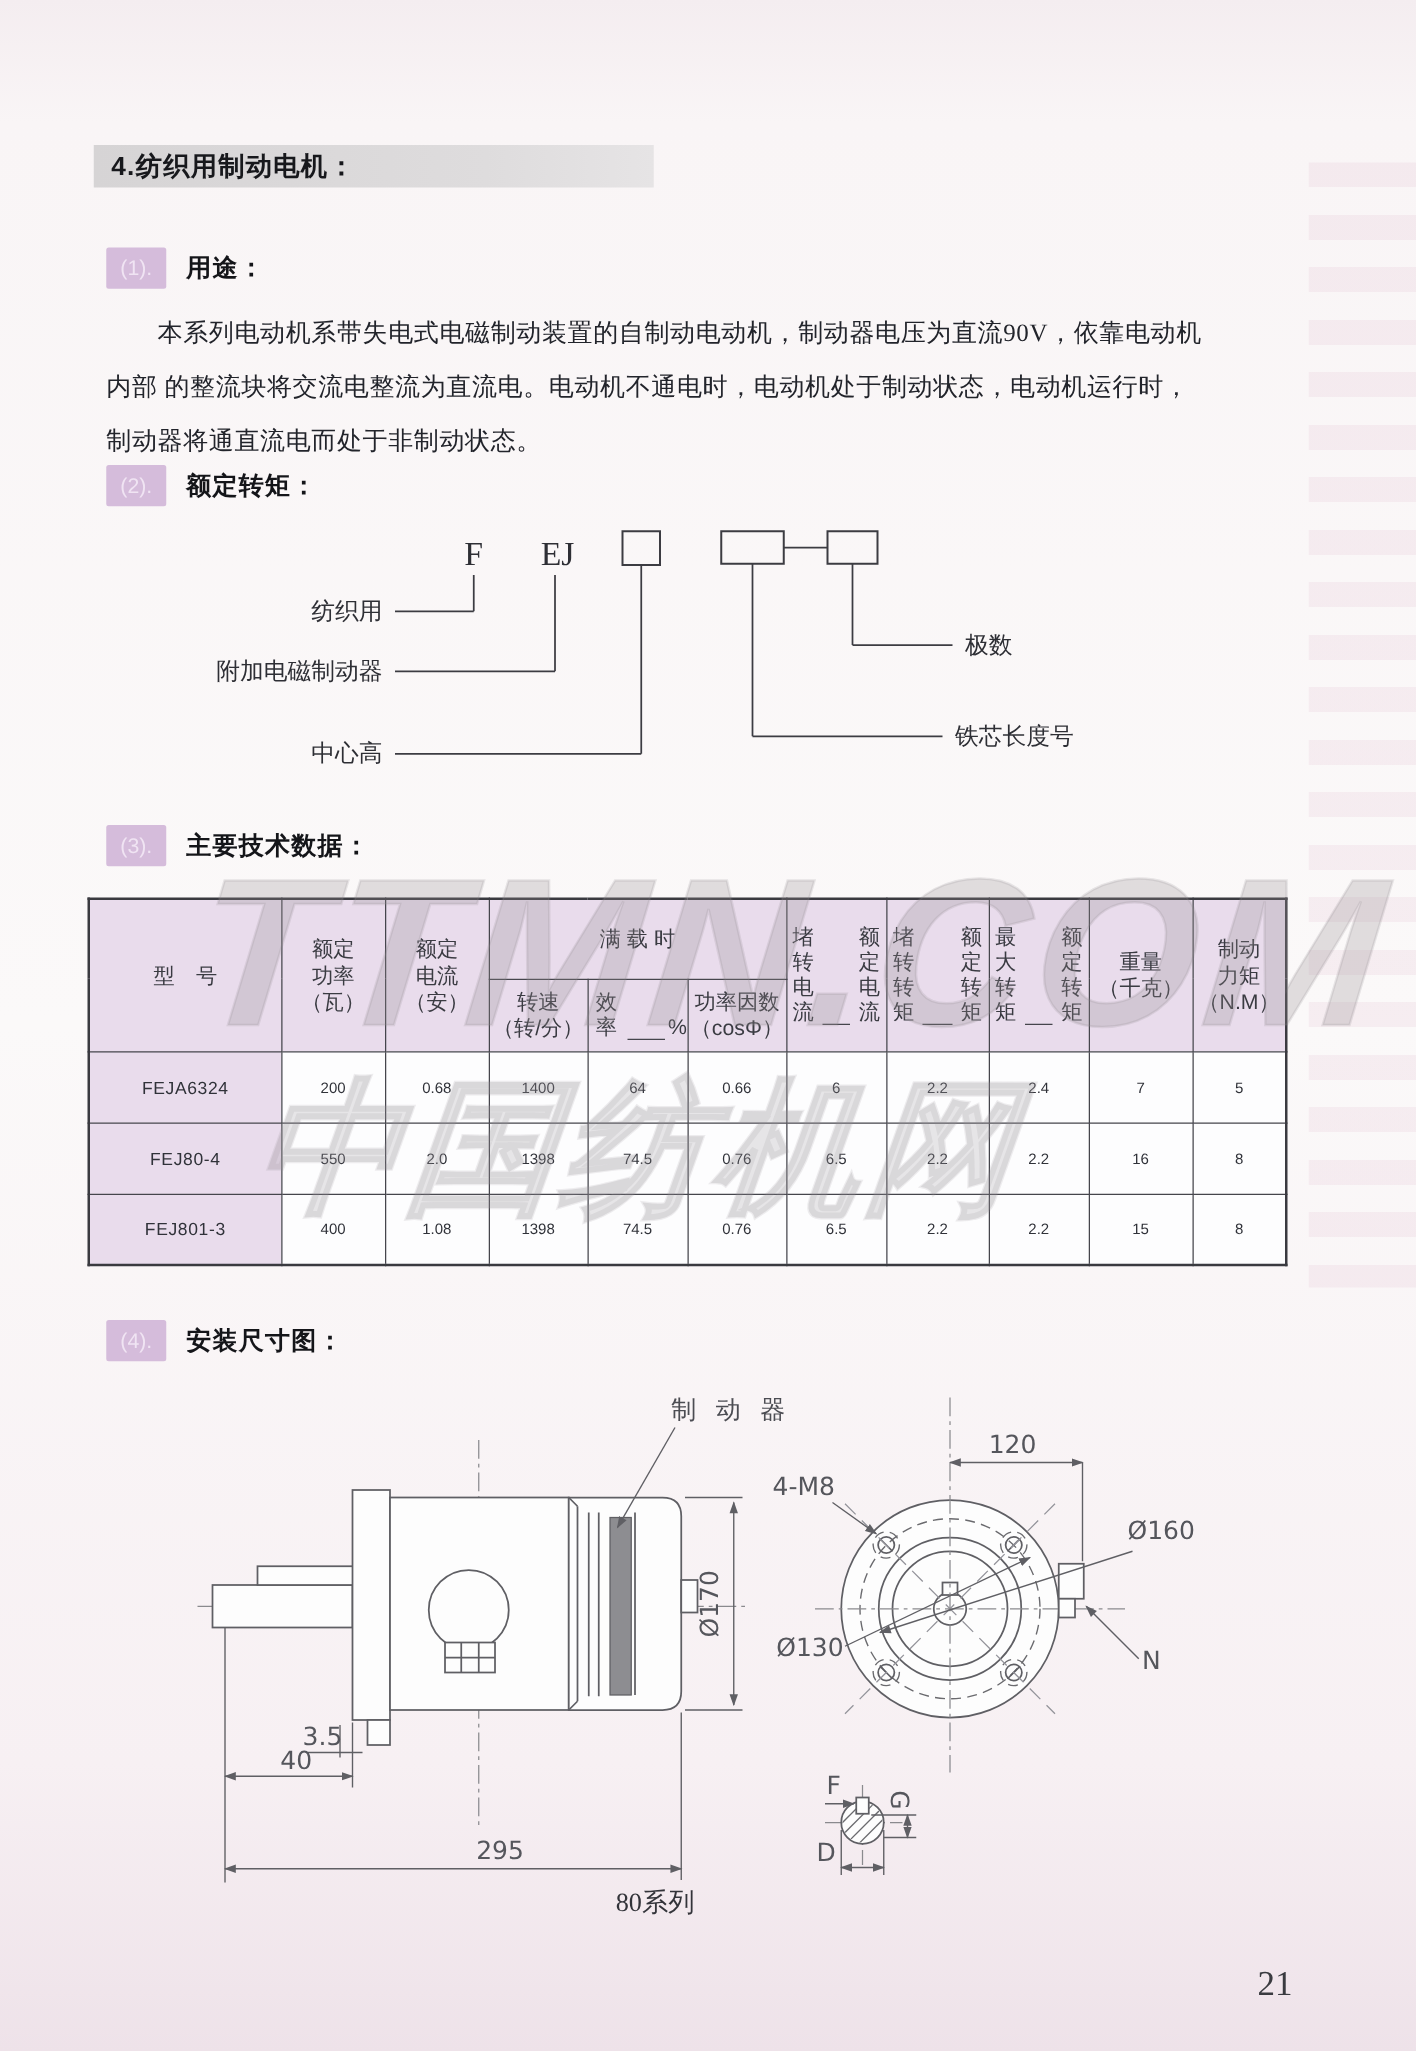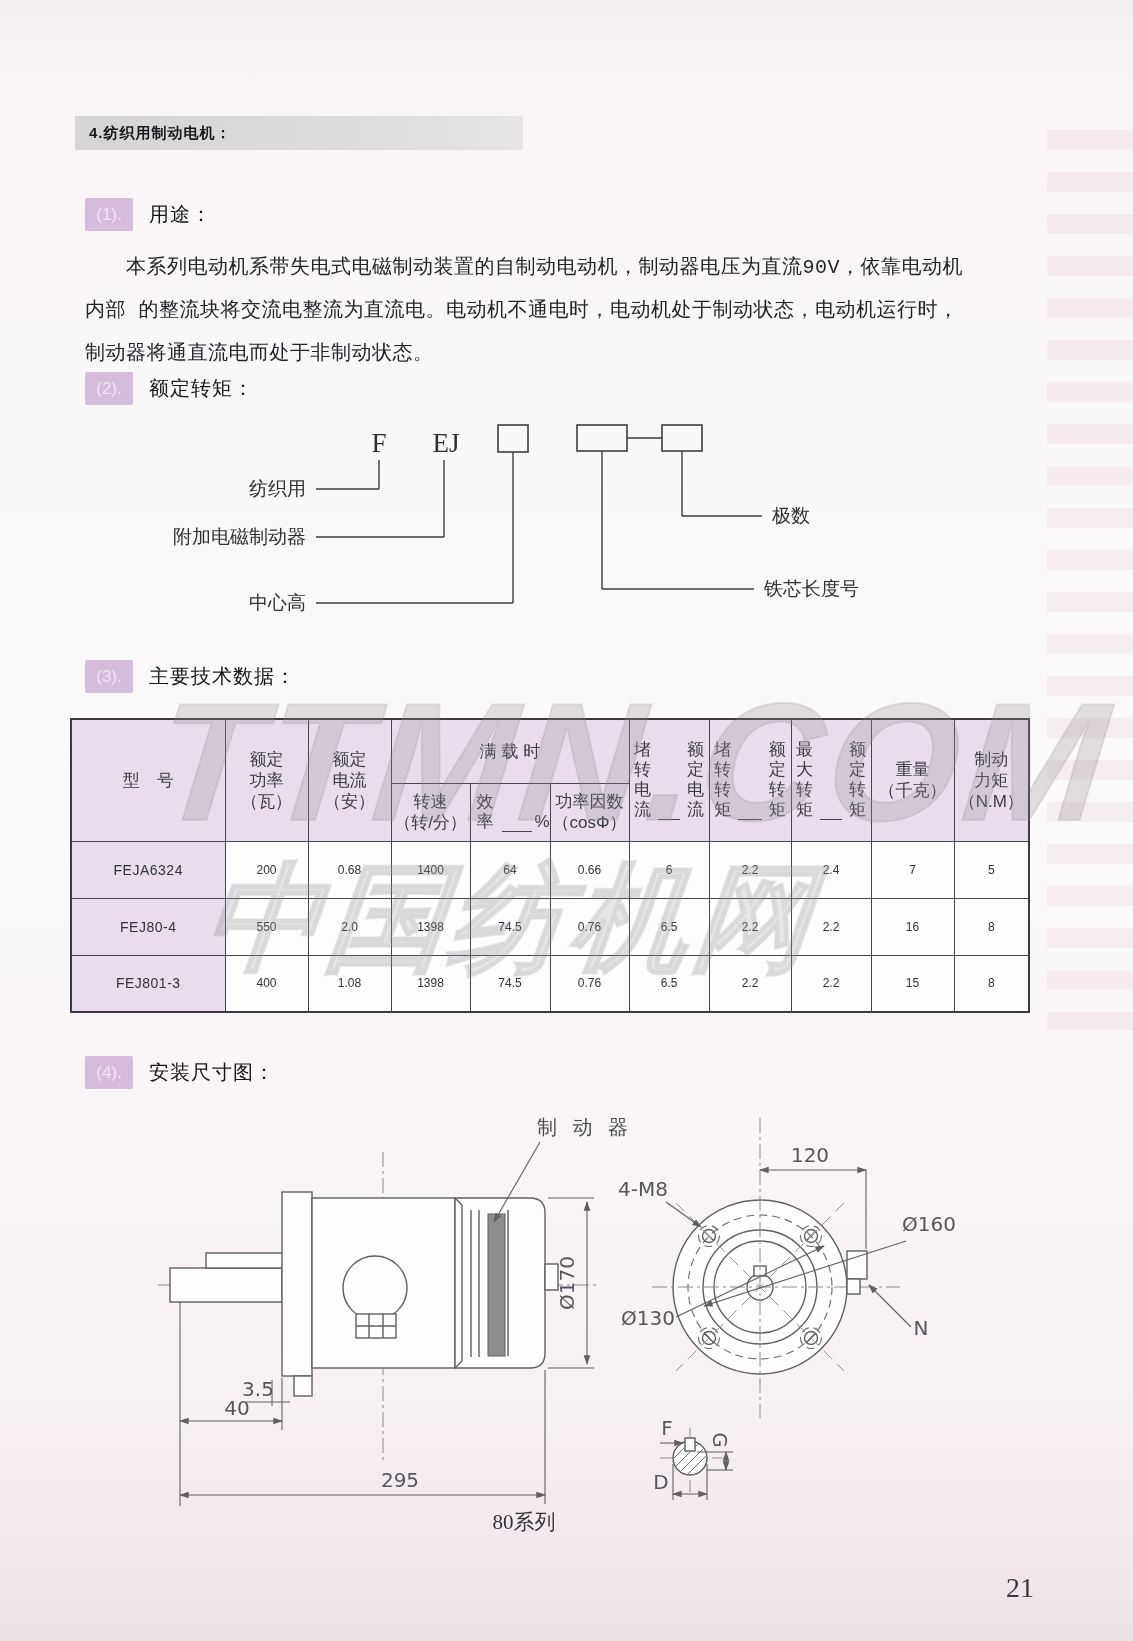--- a/index.html
+++ b/index.html
@@ -3,28 +3,28 @@
 <meta charset="utf-8">
 <style>
   *{box-sizing:border-box}
   body{margin:0;background:#d9d2d6;font-family:"Liberation Sans",sans-serif}
   .page{position:relative;width:1133px;height:1641px;margin:0 auto;overflow:hidden;color:#1d1f24;
         background:linear-gradient(180deg,#f4edf0 0%,#f9f5f6 6%,#fbf9f9 50%,#f7f0f3 86%,#eee2e9 100%)}
   .ghost-strip{position:absolute;right:0;top:130px;width:86px;height:900px;
         background:repeating-linear-gradient(180deg,rgba(214,164,190,0.14) 0 20px,rgba(255,255,255,0) 20px 42px)}
   .title-bar{position:absolute;left:75px;top:116px;width:448px;height:34px;
         background:linear-gradient(90deg,#d6d4d5,#dedcdd 70%,#e6e4e5);
-        display:flex;align-items:center;padding-left:14px;font-size:15px;font-weight:700;
+        display:flex;align-items:center;padding-left:14px;font-size:21px;font-weight:700;
         letter-spacing:1px;color:#17181c}
   .sec-head{position:absolute;left:85px;display:flex;align-items:center;gap:16px}
   .badge{display:inline-flex;width:48px;height:33px;align-items:center;justify-content:center;
         background:#d5bcdb;color:#f0e4f3;font-size:17px;border-radius:2px;flex:0 0 auto}
-  .sec-title,.sub-title{font-size:20px;font-weight:400;letter-spacing:1px;color:#141519}
+  .sec-title,.sub-title{font-size:20px;font-weight:700;letter-spacing:1px;color:#141519}
   .para{position:absolute;left:85px;top:246px;width:950px;margin:0;
-        font-family:Liberation Mono, monospace;font-size:20px;line-height:43px;
+        font-family:Liberation Serif, serif;font-size:20px;line-height:43px;
         white-space:pre-line;color:#22242b;letter-spacing:.5px}
   
   .spec{position:absolute;left:70px;top:718px;width:958px;border-collapse:collapse;
         table-layout:fixed;z-index:2;border:2px solid #3a3a40}
   .spec td{border:1px solid #45454c;text-align:center;vertical-align:middle;padding:0;color:#303239}
   .spec td.h{background:#e9dcec;font-size:17px;line-height:21px;color:#3a3b42}
   .spec td.pre{white-space:pre-line}
   .spec tr.r1 td{height:64px}
   .spec tr.r2 td{height:58px}
   .spec tr.dr td{height:57px;background:#fdfdfe;font-size:12px}

